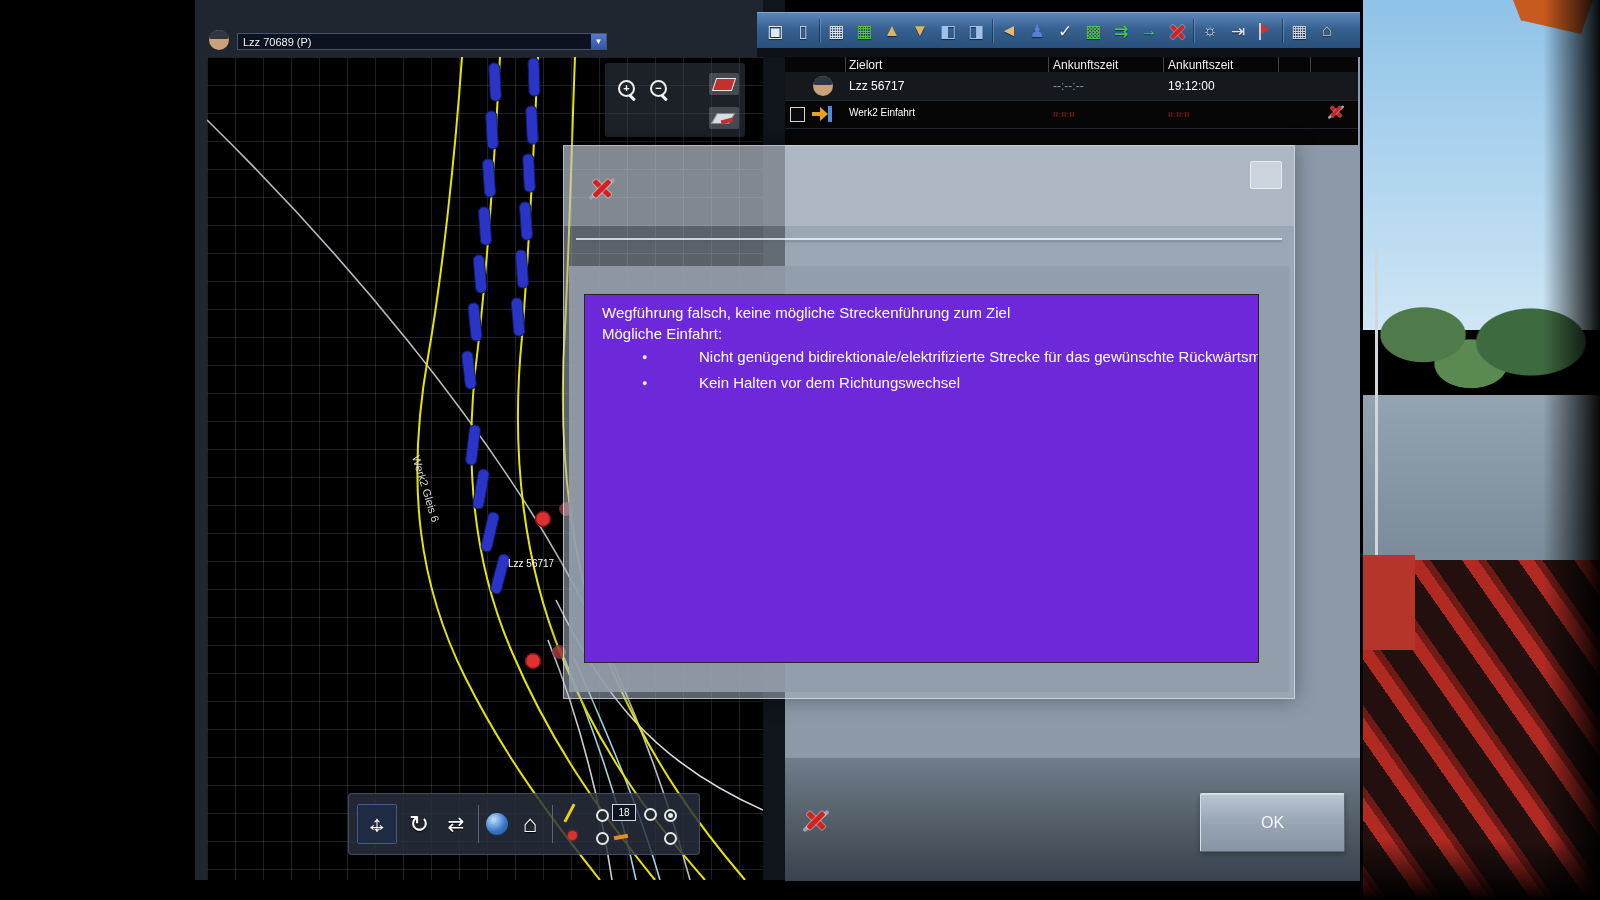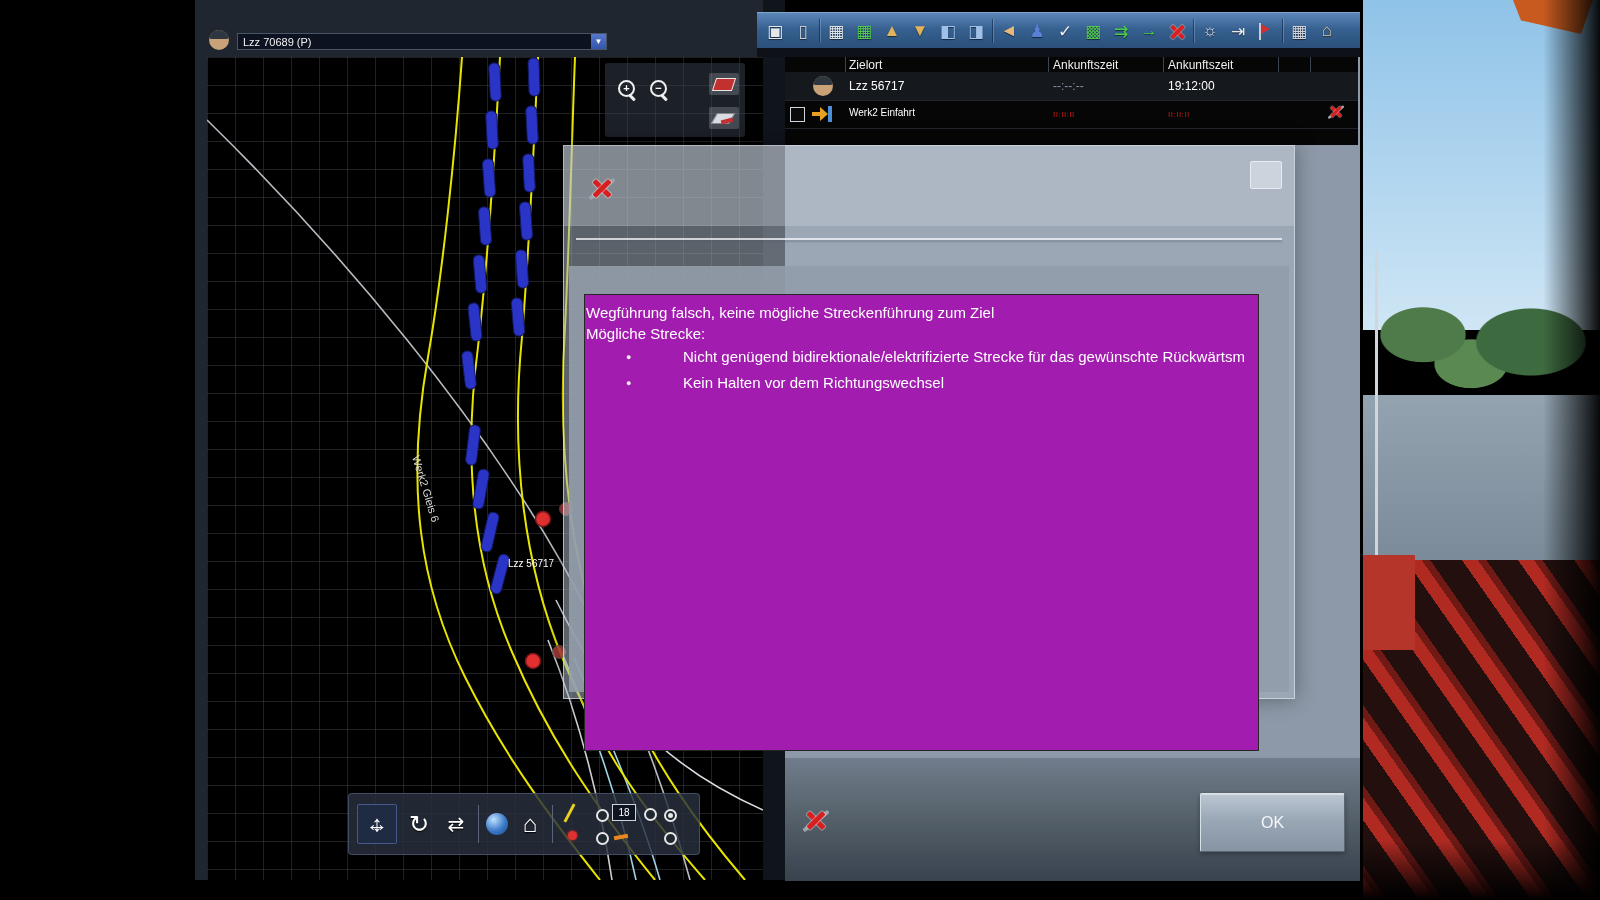--- a/index.html
+++ b/index.html
@@ -108,22 +108,22 @@
   
   .modal{position:absolute;left:563px;top:145px;width:730px;height:552px;z-index:6;
          background:rgba(168,178,192,.55);border:1px solid rgba(225,230,238,.65);
          box-shadow:0 0 20px rgba(0,0,0,.35);}
   .modal .titlebar{position:absolute;left:0;top:0;width:100%;height:80px;background:rgba(212,218,228,.32);}
   .modal .corner-box{position:absolute;right:12px;top:15px;width:30px;height:26px;background:rgba(208,216,226,.85);
                      border:1px solid #e8ecf2;border-radius:2px;cursor:pointer;}
   .modal .divider{position:absolute;left:12px;right:12px;top:92px;height:2px;background:rgba(245,248,252,.75);
                   box-shadow:0 2px 2px rgba(80,90,105,.35);}
   .modal .inner{position:absolute;left:5px;right:5px;top:120px;bottom:6px;background:rgba(146,157,171,.9);}
-  .msg-box{position:absolute;left:20px;top:148px;width:675px;height:457px;background:#a21caf;border:1px solid #262626;
-           box-sizing:border-box;padding:7px 0 0 1px;overflow:hidden;white-space:nowrap;}
+  .msg-box{position:absolute;left:20px;top:148px;width:675px;height:369px;background:#6d28d9;border:1px solid #262626;
+           box-sizing:border-box;padding:7px 0 0 17px;overflow:hidden;white-space:nowrap;}
   .dlg-line{line-height:21px;font-size:15px;color:#fff;}
   .cause{white-space:nowrap;overflow:hidden;padding-left:8px;line-height:25px;font-size:15px;color:#fff;margin-left:32px;}
   .cause:first-of-type{margin-top:8px;}
   .bullet{display:inline-block;width:57px;font-size:9px;vertical-align:2px;color:#efefef;}
 
   
   .world{position:absolute;left:1360px;top:0;width:240px;height:900px;background:#000;border-left:3px solid #000;}
   .sky{position:absolute;left:0;top:0;width:100%;height:330px;background:linear-gradient(#8fc3e8,#cfe6f5);}
   .roof{position:absolute;left:150px;top:0;width:80px;height:34px;background:#c85a20;
         clip-path:polygon(0 0,100% 0,85% 100%,10% 60%);}
@@ -327,21 +327,21 @@
   <div class="modal">
     <div class="titlebar"></div>
     <span class="cancel-badge" style="left:25px;top:30px;">
         <i class="slash"></i>
       </span>
     <div class="corner-box"></div>
     <div class="divider"></div>
     <div class="inner"></div>
     <div class="msg-box">
       <div class="dlg-line">Wegführung falsch, keine mögliche Streckenführung zum Ziel</div>
-      <div class="dlg-line">Mögliche Strecke:</div>
+      <div class="dlg-line">Mögliche Einfahrt:</div>
       <div class="cause">
         <span class="bullet">●</span><span>Nicht genügend bidirektionale/elektrifizierte Strecke für das gewünschte Rückwärtsm</span>
       </div>
       <div class="cause">
         <span class="bullet">●</span><span>Kein Halten vor dem Richtungswechsel</span>
       </div>
     </div>
   </div>
 
   <div class="world">

